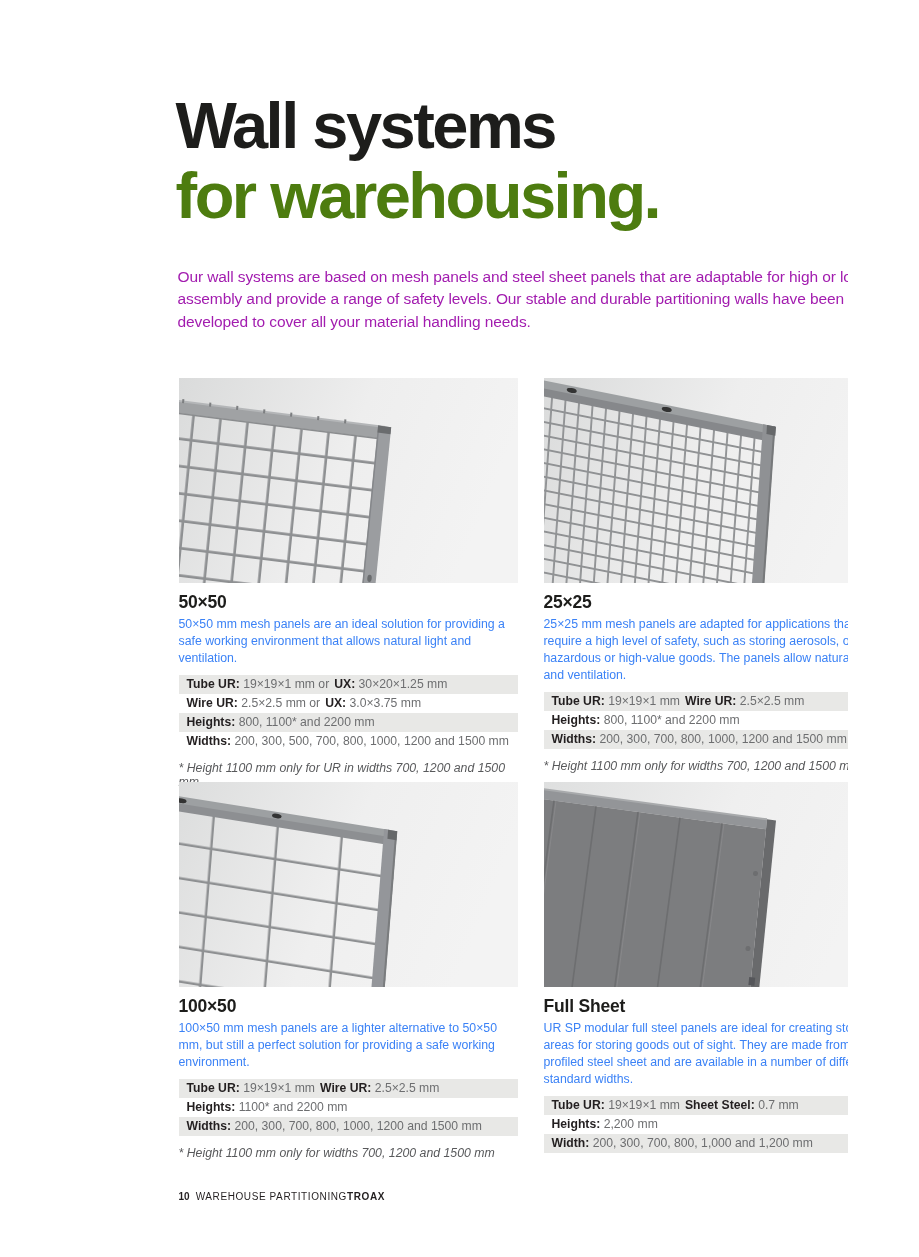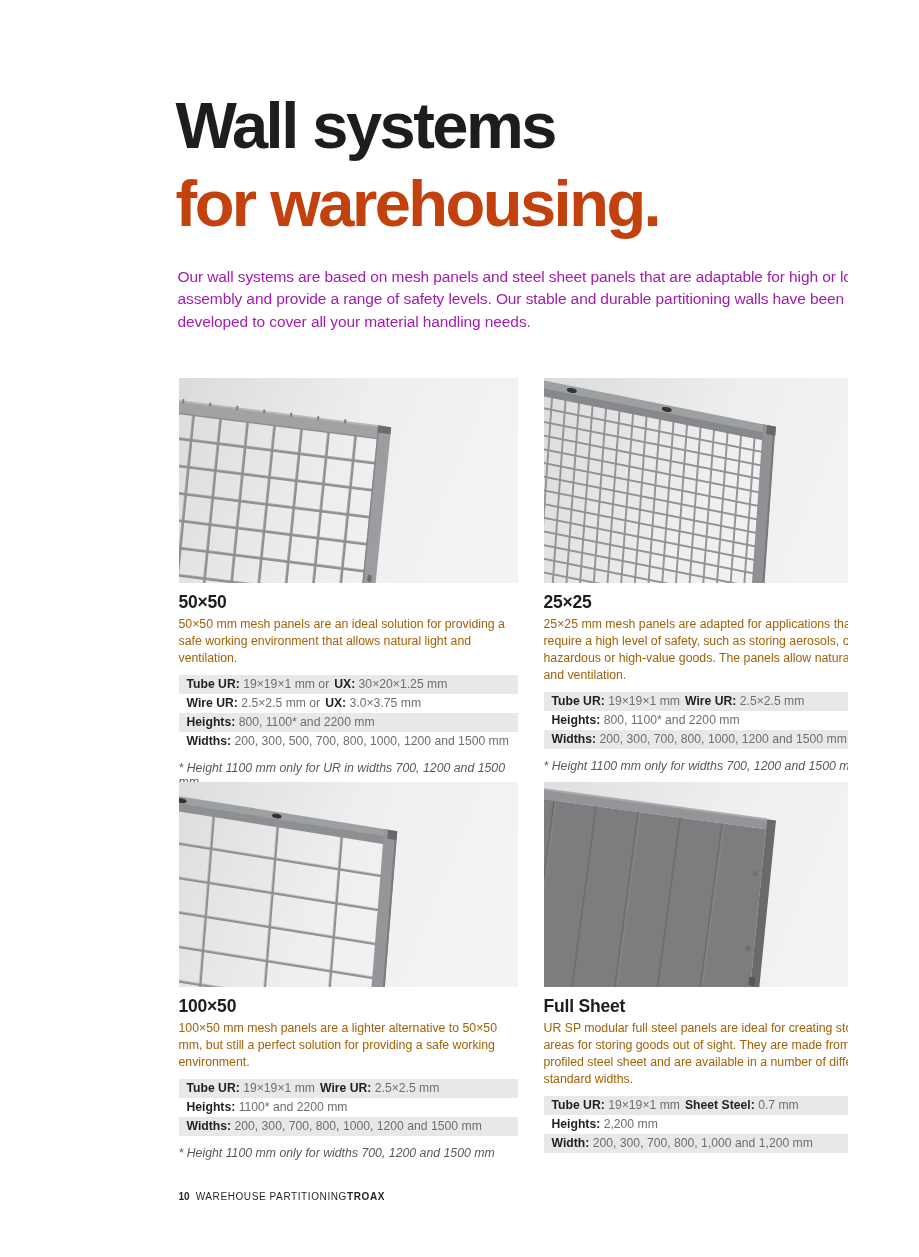--- a/index.html
+++ b/index.html
@@ -2,37 +2,37 @@
 <html><head>
 <meta charset="utf-8">
 <style>
   * { margin:0; padding:0; box-sizing:border-box; }
   html,body { background:#ffffff; }
   body { font-family:"Liberation Sans", sans-serif; }
   .page { position:relative; width:776px; height:1257px; background:#ffffff; overflow:hidden; margin:0 auto; }
 
   
   .headline { position:absolute; left:104px; top:94px; line-height:0.98; letter-spacing:-2.5px; font-weight:bold; font-size:65px; color:#1d1d1b; }
-  .headline .line2 { color:#c2410c; display:block; margin-top:14px; }
+  .headline .line2 { color:#4d7c0f; display:block; margin-top:6px; }
 
   
   .intro { position:absolute; left:106px; top:266px; width:712px; font-size:15.5px; line-height:1.45; color:#a21caf; letter-spacing:-0.1px; }
 
   
   .section { position:absolute; width:339px; }
   #sec-50x50   { left:107px; top:378px; }
   #sec-25x25   { left:472px; top:378px; width:340px; }
   #sec-100x50  { left:107px; top:782px; }
   #sec-fullsteel { left:472px; top:782px; width:340px; }
 
   .product-image { width:100%; height:205px; overflow:hidden; }
   .product-image svg { display:block; width:100%; height:100%; }
 
   .sec-title { margin-top:9px; font-size:17.5px; font-weight:bold; color:#1d1d1b; letter-spacing:-0.2px; }
-  .sec-desc { margin-top:3px; font-size:12.3px; line-height:17px; color:#a16207; }
+  .sec-desc { margin-top:3px; font-size:12.3px; line-height:17px; color:#3b82f6; }
 
   .spec-table { margin-top:8px; }
   .spec-row { height:19px; line-height:19px; padding:0 8px; font-size:12.2px; color:#6d6e70; white-space:nowrap; overflow:hidden; }
   .spec-row:nth-child(odd) { background:#e8e8e6; }
   .spec-row .b { font-weight:bold; color:#231f20; }
   .seg + .seg { margin-left:5px; }
 
   .footnote { margin-top:10px; font-size:12.3px; font-style:italic; color:#58595b; }
 
   

